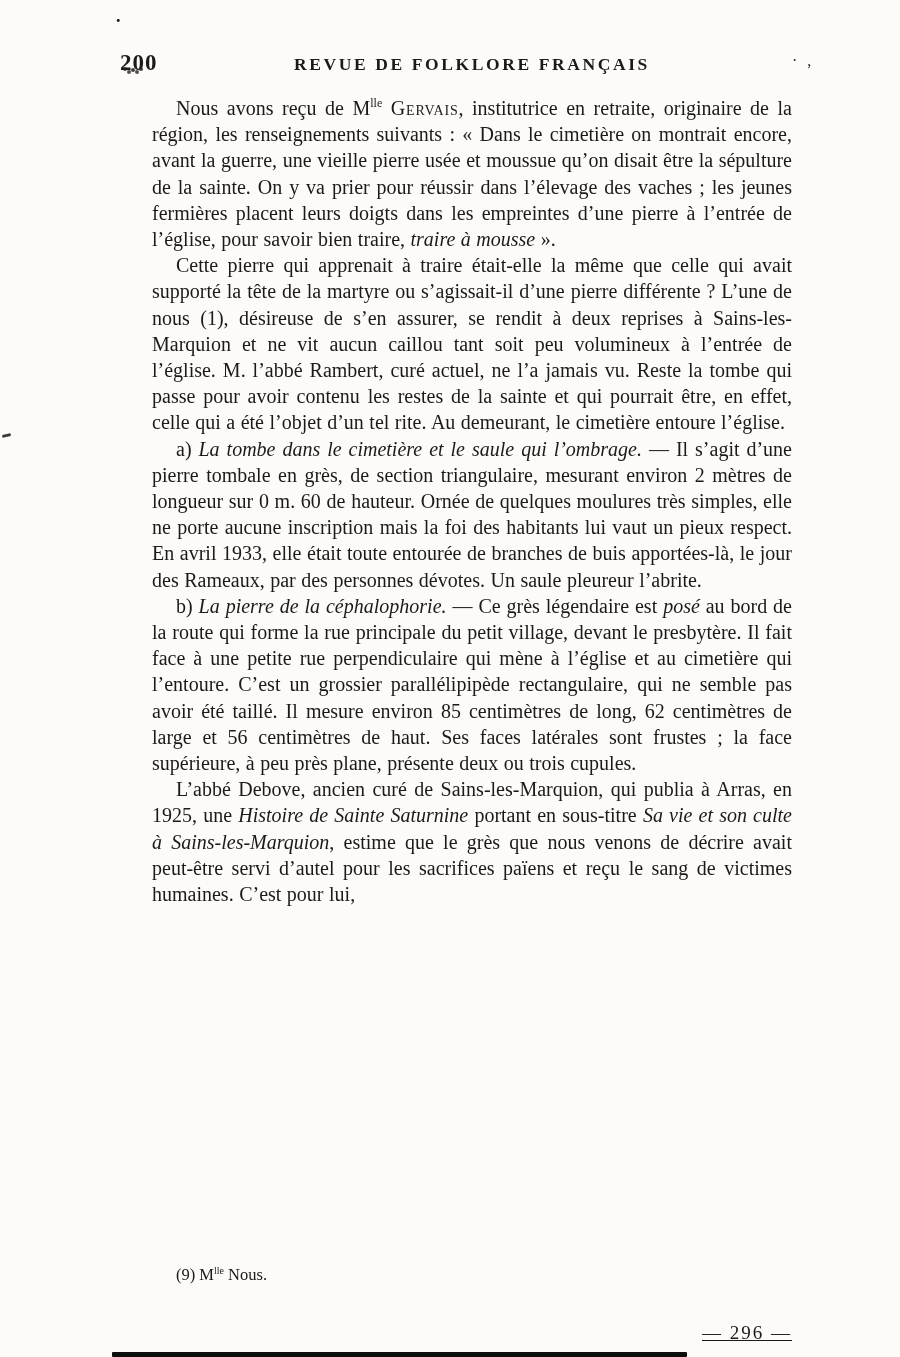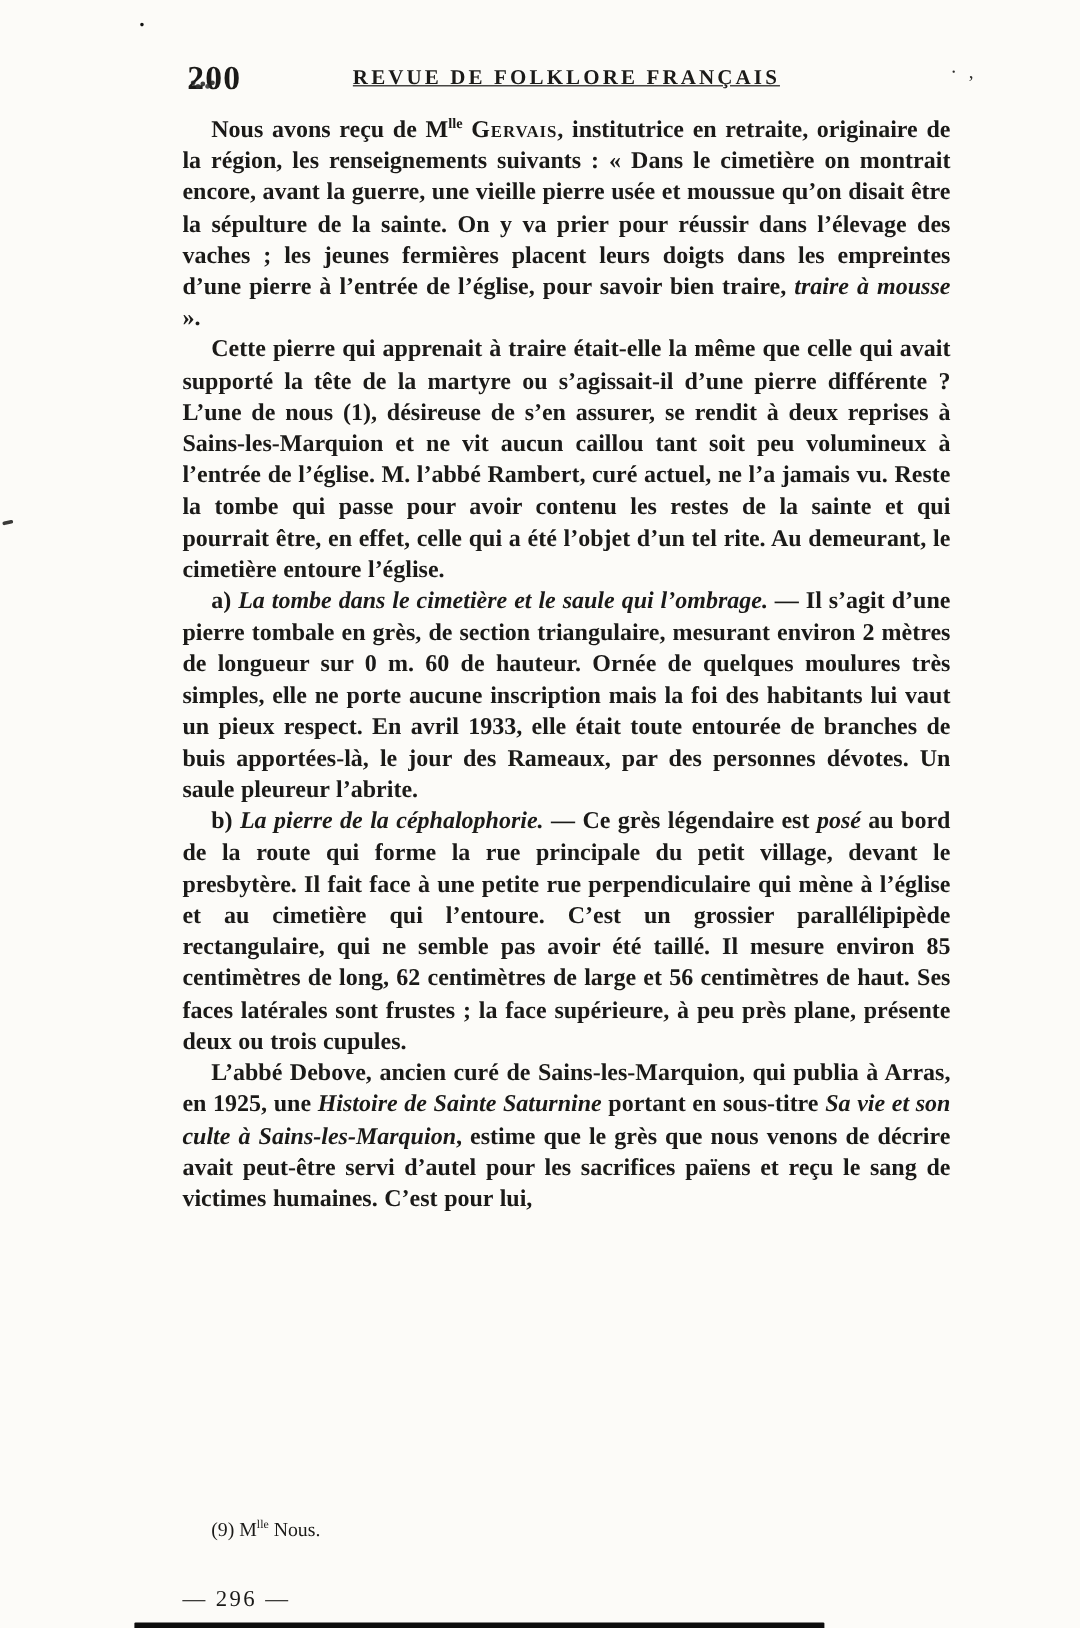--- a/index.html
+++ b/index.html
@@ -19,56 +19,55 @@
   .margin-tick{
     position:absolute;top:434px;left:2px;width:9px;height:3px;
     background:#3a3a38;border-radius:2px;transform:rotate(-12deg);
   }
   .bottom-bar{
     position:absolute;bottom:0;left:112px;width:575px;height:5px;
     background:#0d0d0d;border-radius:1px;
   }
   .pagenum{
     position:absolute;top:50px;left:120px;
-    font-size:28px;font-weight:700;letter-spacing:1px;margin-left:36px;
+    font-size:23px;font-weight:700;letter-spacing:1px;
   }
   
   .pagenum::after{
     content:"";position:absolute;left:3px;top:17px;width:4px;height:4px;
     border-radius:50%;background:#222;
     box-shadow:8px 1px 0 #222, 16px 0 0 #222, 4px 3px 0 #333, 12px 3px 0 #333;
     opacity:.85;filter:blur(.4px);
   }
   .running-title{
     position:absolute;top:54px;left:152px;width:640px;
     text-align:center;font-size:17.5px;font-weight:700;letter-spacing:2.6px;
     white-space:nowrap;
-    text-decoration:underline;
   }
   .header-marks{
     position:absolute;top:52px;left:792px;font-size:16px;color:#2c2c2a;
     letter-spacing:3px;
   }
   .body-text{
     position:absolute;top:95px;left:152px;width:640px;
     font-size:20px;line-height:26.2px;text-align:justify;
     word-spacing:0.5px;
   }
   .body-text p{margin:0;padding:0;}
-  .body-text p.indent{text-indent:24px;font-weight:bold;}
+  .body-text p.indent{text-indent:24px;}
   .it{font-style:italic;}
   .sup{font-size:0.60em;vertical-align:super;line-height:0;}
   .sc{font-variant:small-caps;letter-spacing:0.8px;}
   .footnote{
     position:absolute;top:1265px;left:176px;
     font-size:16.5px;line-height:20px;
   }
   .footer-folio{
     position:absolute;top:1322px;left:152px;width:640px;
-    text-align:left;font-size:19px;letter-spacing:2px;
+    text-align:right;font-size:19px;letter-spacing:2px;text-decoration:underline;
   }
 </style>
 </head>
 <body>
 
 <div class="page">
 
   <div class="scan-dot">.</div>
 
   <div class="pagenum">200</div>

